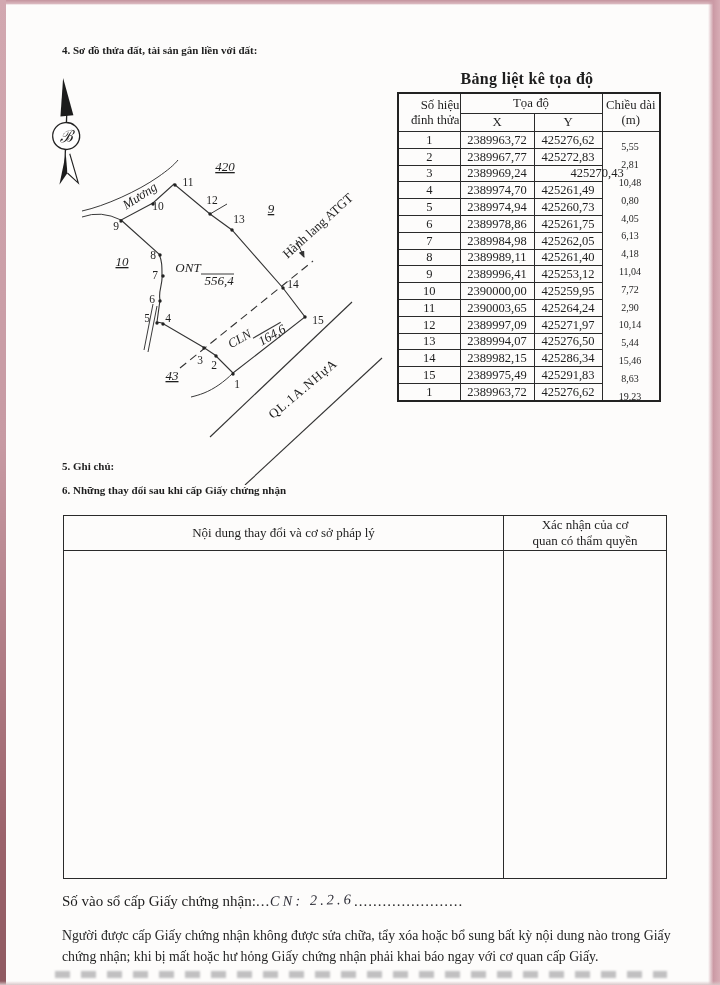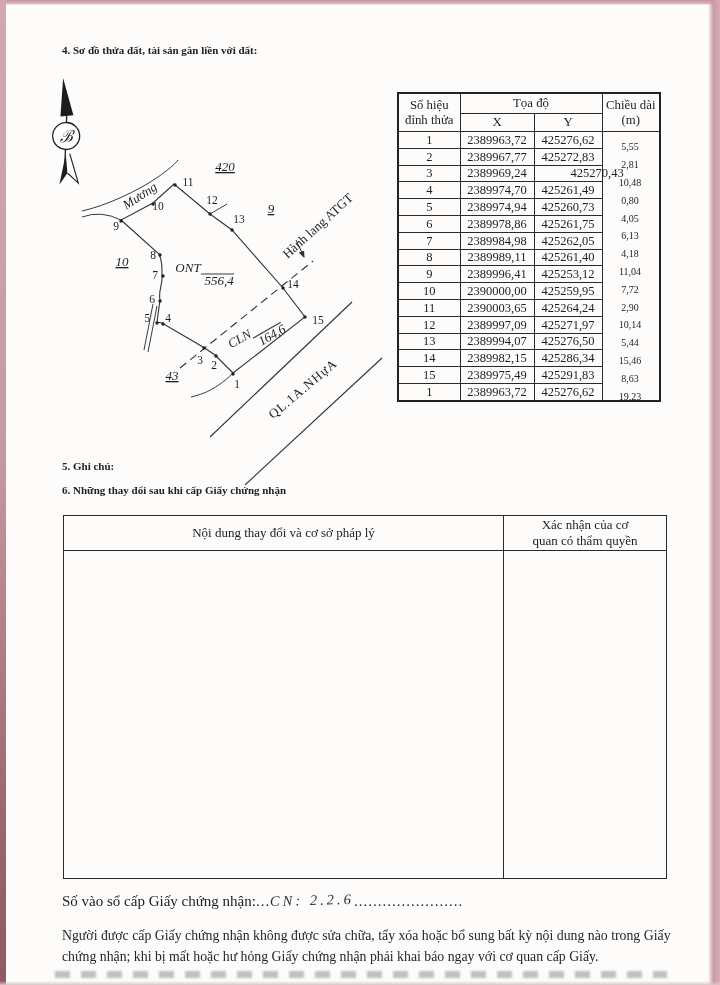--- a/index.html
+++ b/index.html
@@ -153,31 +153,32 @@
         <circle cx="210" cy="214" r="1.7" fill="#222"></circle>
         <text x="239" y="223" class="vlabel">13</text>
         <circle cx="232" cy="230" r="1.7" fill="#222"></circle>
         <text x="293" y="288" class="vlabel">14</text>
         <circle cx="283" cy="288" r="1.7" fill="#222"></circle>
         <text x="318" y="324" class="vlabel">15</text>
         <circle cx="305" cy="317" r="1.7" fill="#222"></circle>
       </g>
   </svg>
 
+  <div class="abs ct-title">Bảng liệt kê tọa độ</div>
   <div class="abs ct-wrap">
     <table class="ct">
       <colgroup>
           <col style="width:62px">
           <col style="width:74px">
           <col style="width:68px">
           <col style="width:58px">
         </colgroup>
       <tbody>
           <tr class="hdr1">
-        <td rowspan="2" class="pre" style="height:37px;">Số hiệu
+        <td rowspan="2" class="pre" style="height:37px;text-align:right;">Số hiệu
 đỉnh thửa</td>
         <td colspan="2" style="height:18px;">Tọa độ</td>
         <td rowspan="2" class="pre lenhead">Chiều dài
 (m)</td>
       </tr>
       <tr class="hdr2">
         <td style="height:17px;">X</td>
         <td>Y</td>
       </tr>
       </tbody>

